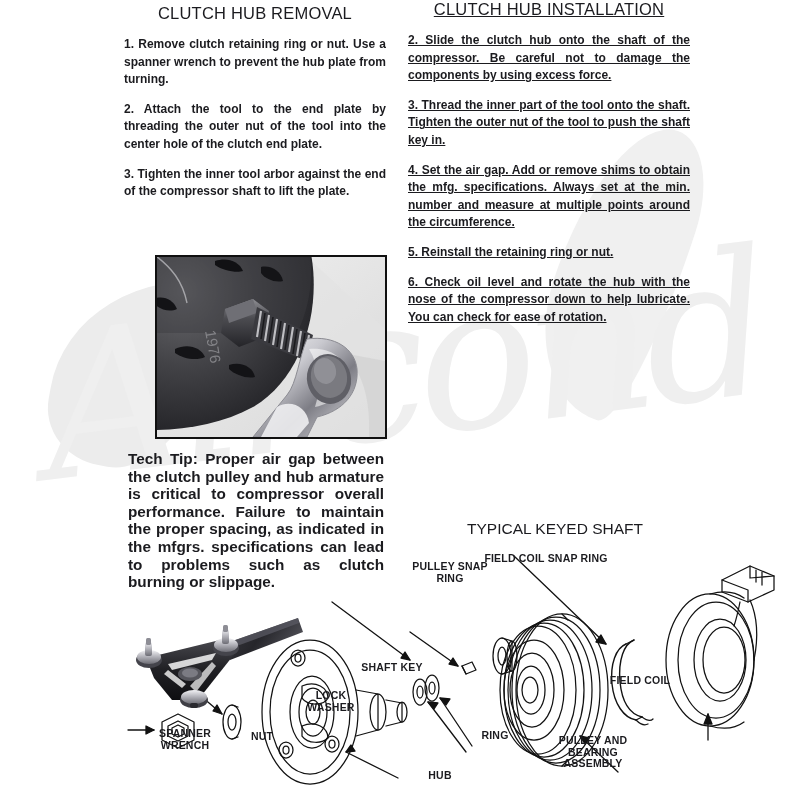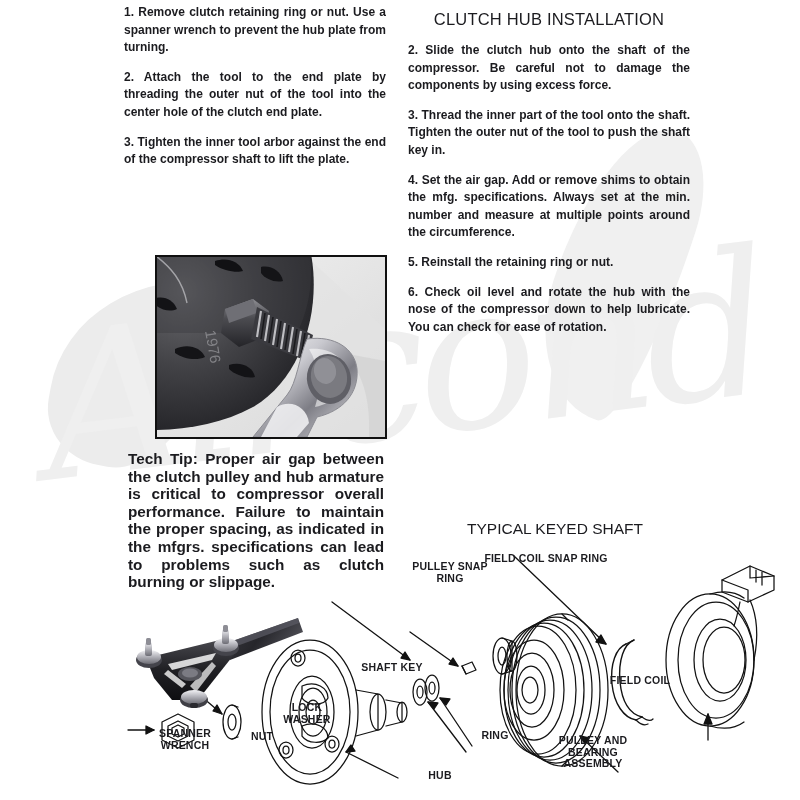--- a/index.html
+++ b/index.html
@@ -57,21 +57,21 @@
     border-radius: 60% 40% 30% 70% / 60% 30% 70% 40%;
     transform: rotate(18deg);
   }
 
   
   .col {
     position: absolute;
     z-index: 2;
   }
   .col-left  { left: 124px; top: 4px;  width: 262px; }
-  .col-right { left: 408px; top: 10px;  width: 282px; }
+  .col-right { left: 408px; top: 0;  width: 282px; text-decoration: underline; }
 
   .col-head {
     text-align: center;
     font-size: 16.5px;
     letter-spacing: .2px;
     margin: 0 0 13px 0;
     font-weight: 400;
   }
   p.step {
     margin: 0 0 12px 0;
@@ -153,20 +153,21 @@
 
 <div id="page">
 
   <div class="watermark">
     <div class="wm-swash"></div>
     <div class="wm-swash2"></div>
     <div class="wm-text">Aircond</div>
   </div>
 
   <div class="col col-left">
+    <h2 class="col-head">CLUTCH HUB REMOVAL</h2>
     <p class="step">1. Remove clutch retaining ring or nut. Use a spanner wrench to prevent the hub plate from turning.</p>
     <p class="step">2. Attach the tool to the end plate by threading the outer nut of the tool into the center hole of the clutch end plate.</p>
     <p class="step">3. Tighten the inner tool arbor against the end of the compressor shaft to lift the plate.</p>
   </div>
 
   <div class="photo">
     <svg viewBox="0 0 228 180" width="228" height="180">
       <defs>
         <radialGradient id="plateG" cx="30%" cy="28%" r="85%">
           <stop offset="0%" stop-color="#6b6b6f"></stop>
@@ -397,21 +398,21 @@
   <div class="dlabel" style="left:600px; top:675px; width:80px;">FIELD COIL</div>
 
   <div class="dlabel" style="left:548px; top:735px; width:90px; white-space:pre-line;">PULLEY AND
 BEARING
 ASSEMBLY</div>
 
   <div class="dlabel" style="left:465px; top:730px; width:60px;">RING</div>
 
   <div class="dlabel" style="left:418px; top:770px; width:44px;">HUB</div>
 
-  <div class="dlabel" style="left:276px; top:690px; width:62px; white-space:pre-line;margin-top:12px;">LOCK
+  <div class="dlabel" style="left:300px; top:690px; width:62px; white-space:pre-line;">LOCK
 WASHER</div>
 
   <div class="dlabel" style="left:245px; top:731px; width:34px;">NUT</div>
 
   <div class="dlabel" style="left:142px; top:728px; width:86px; white-space:pre-line;">SPANNER
 WRENCH</div>
 
   <div class="wrench-photo">
     <svg viewBox="0 0 175 100" width="175" height="100">
       <defs>

